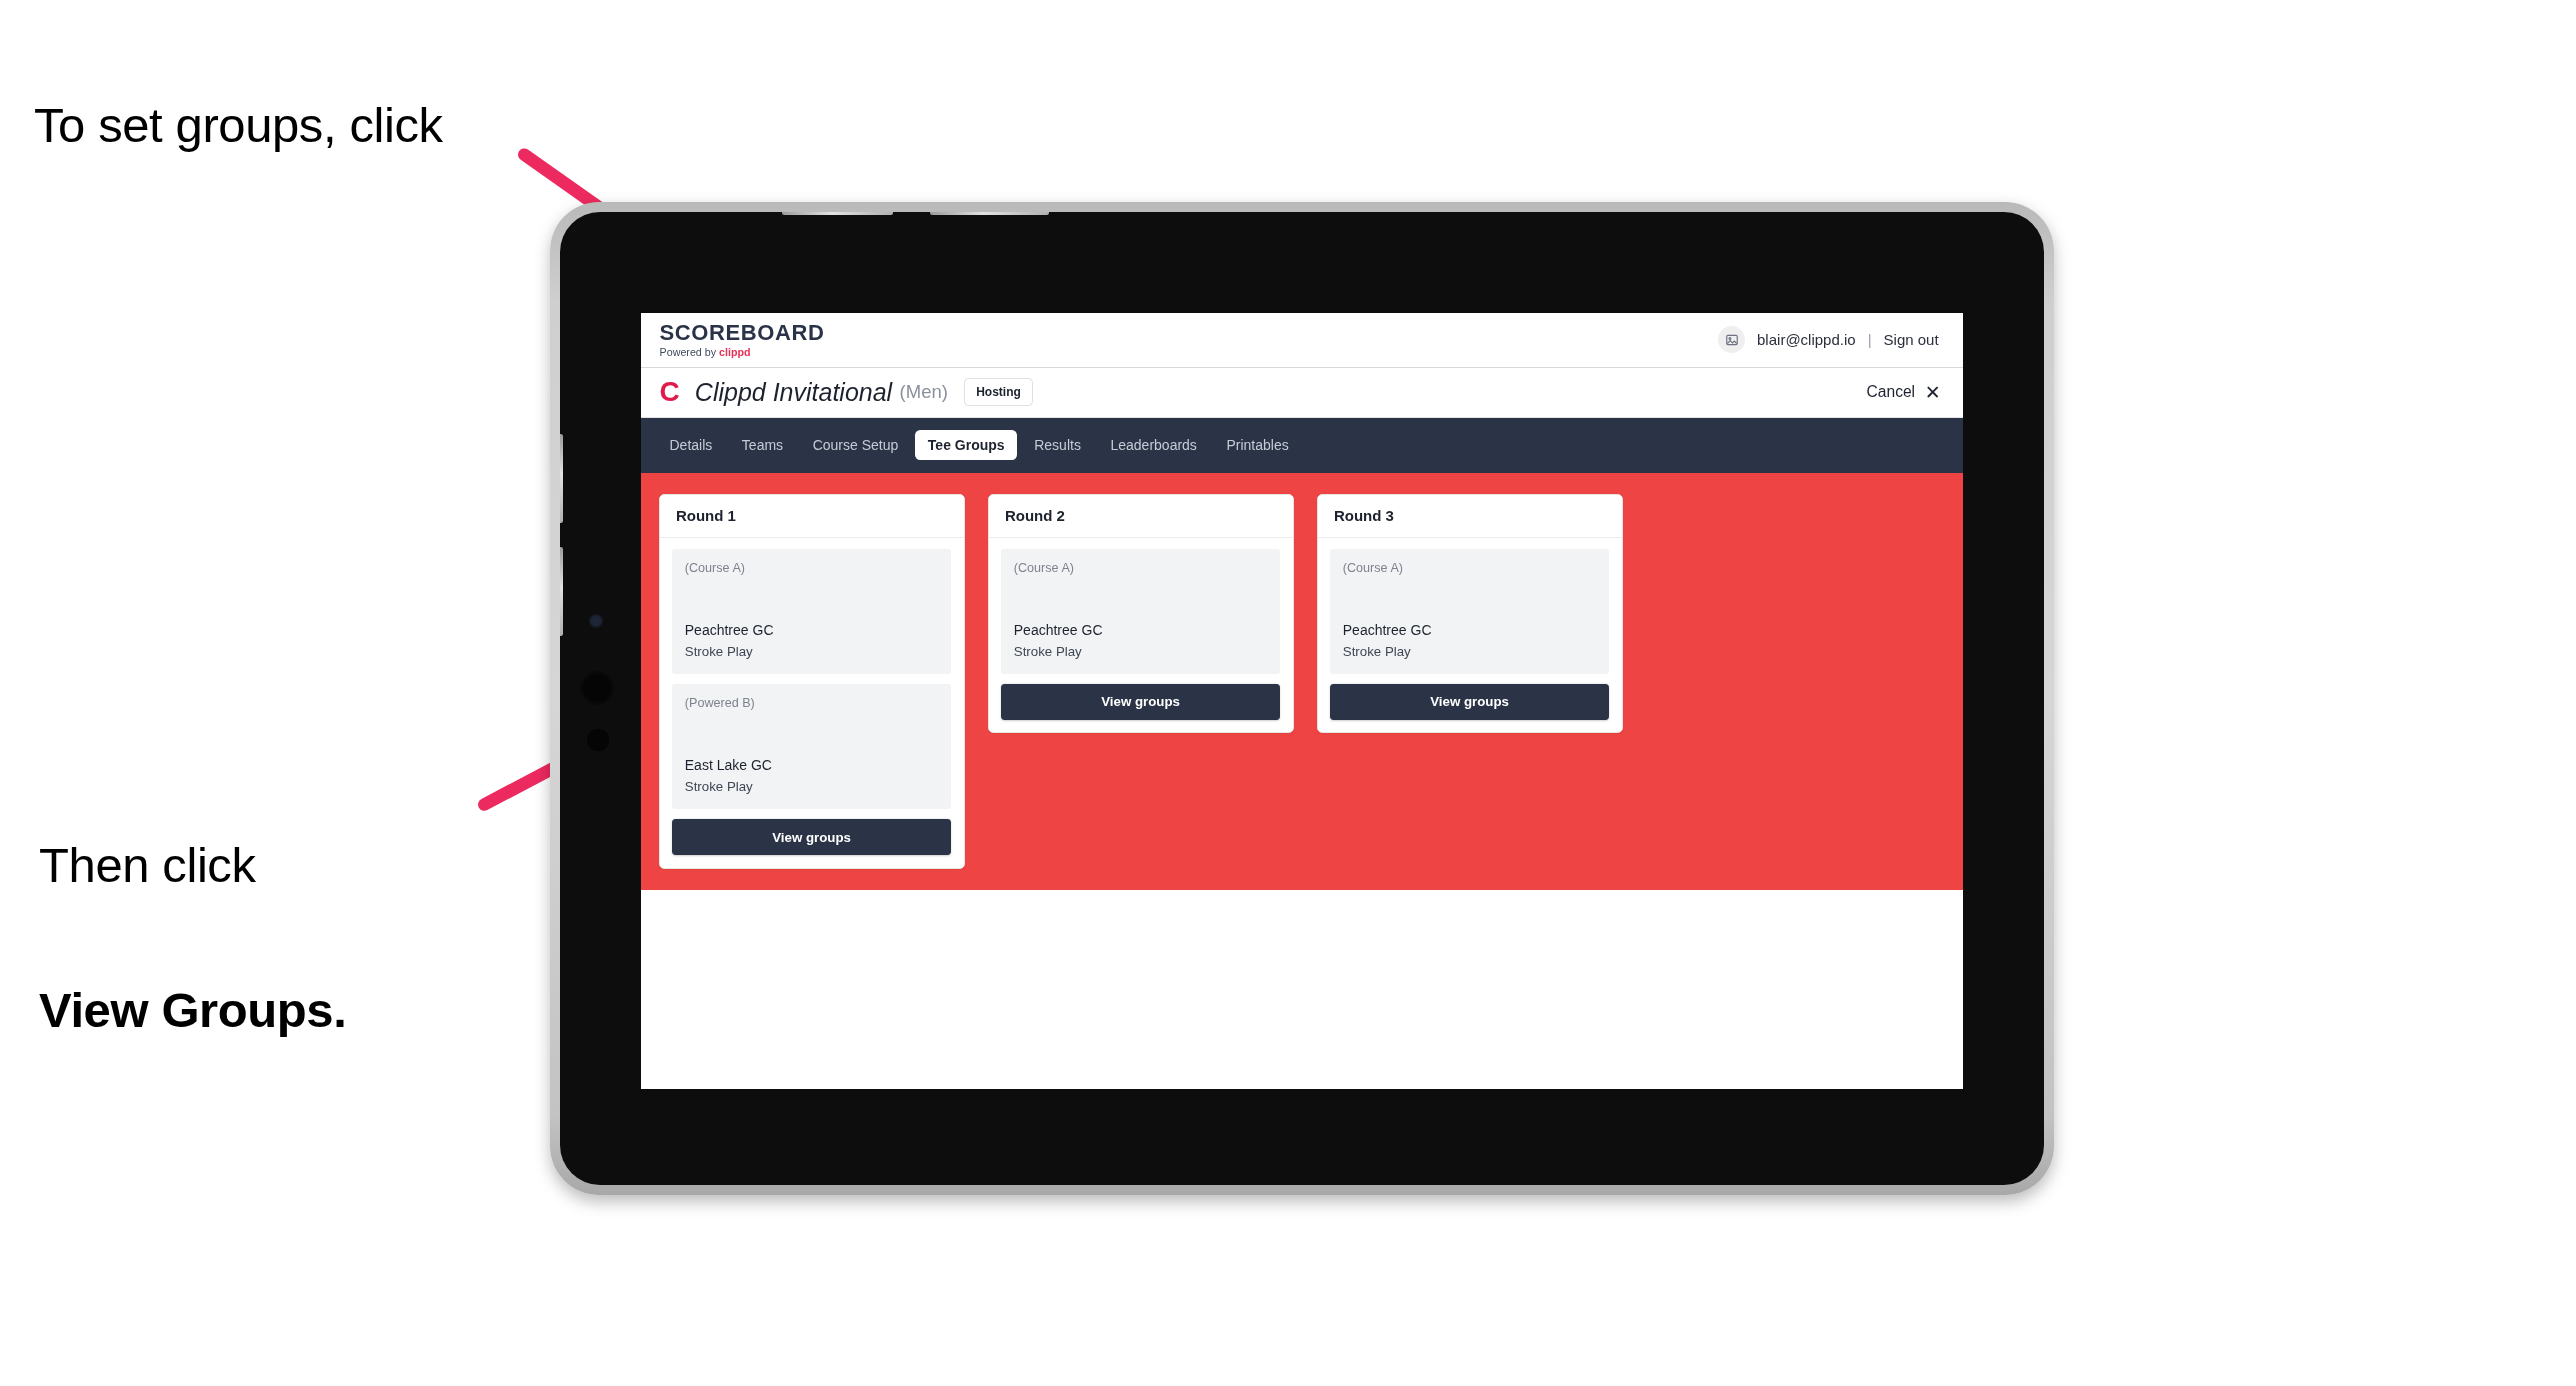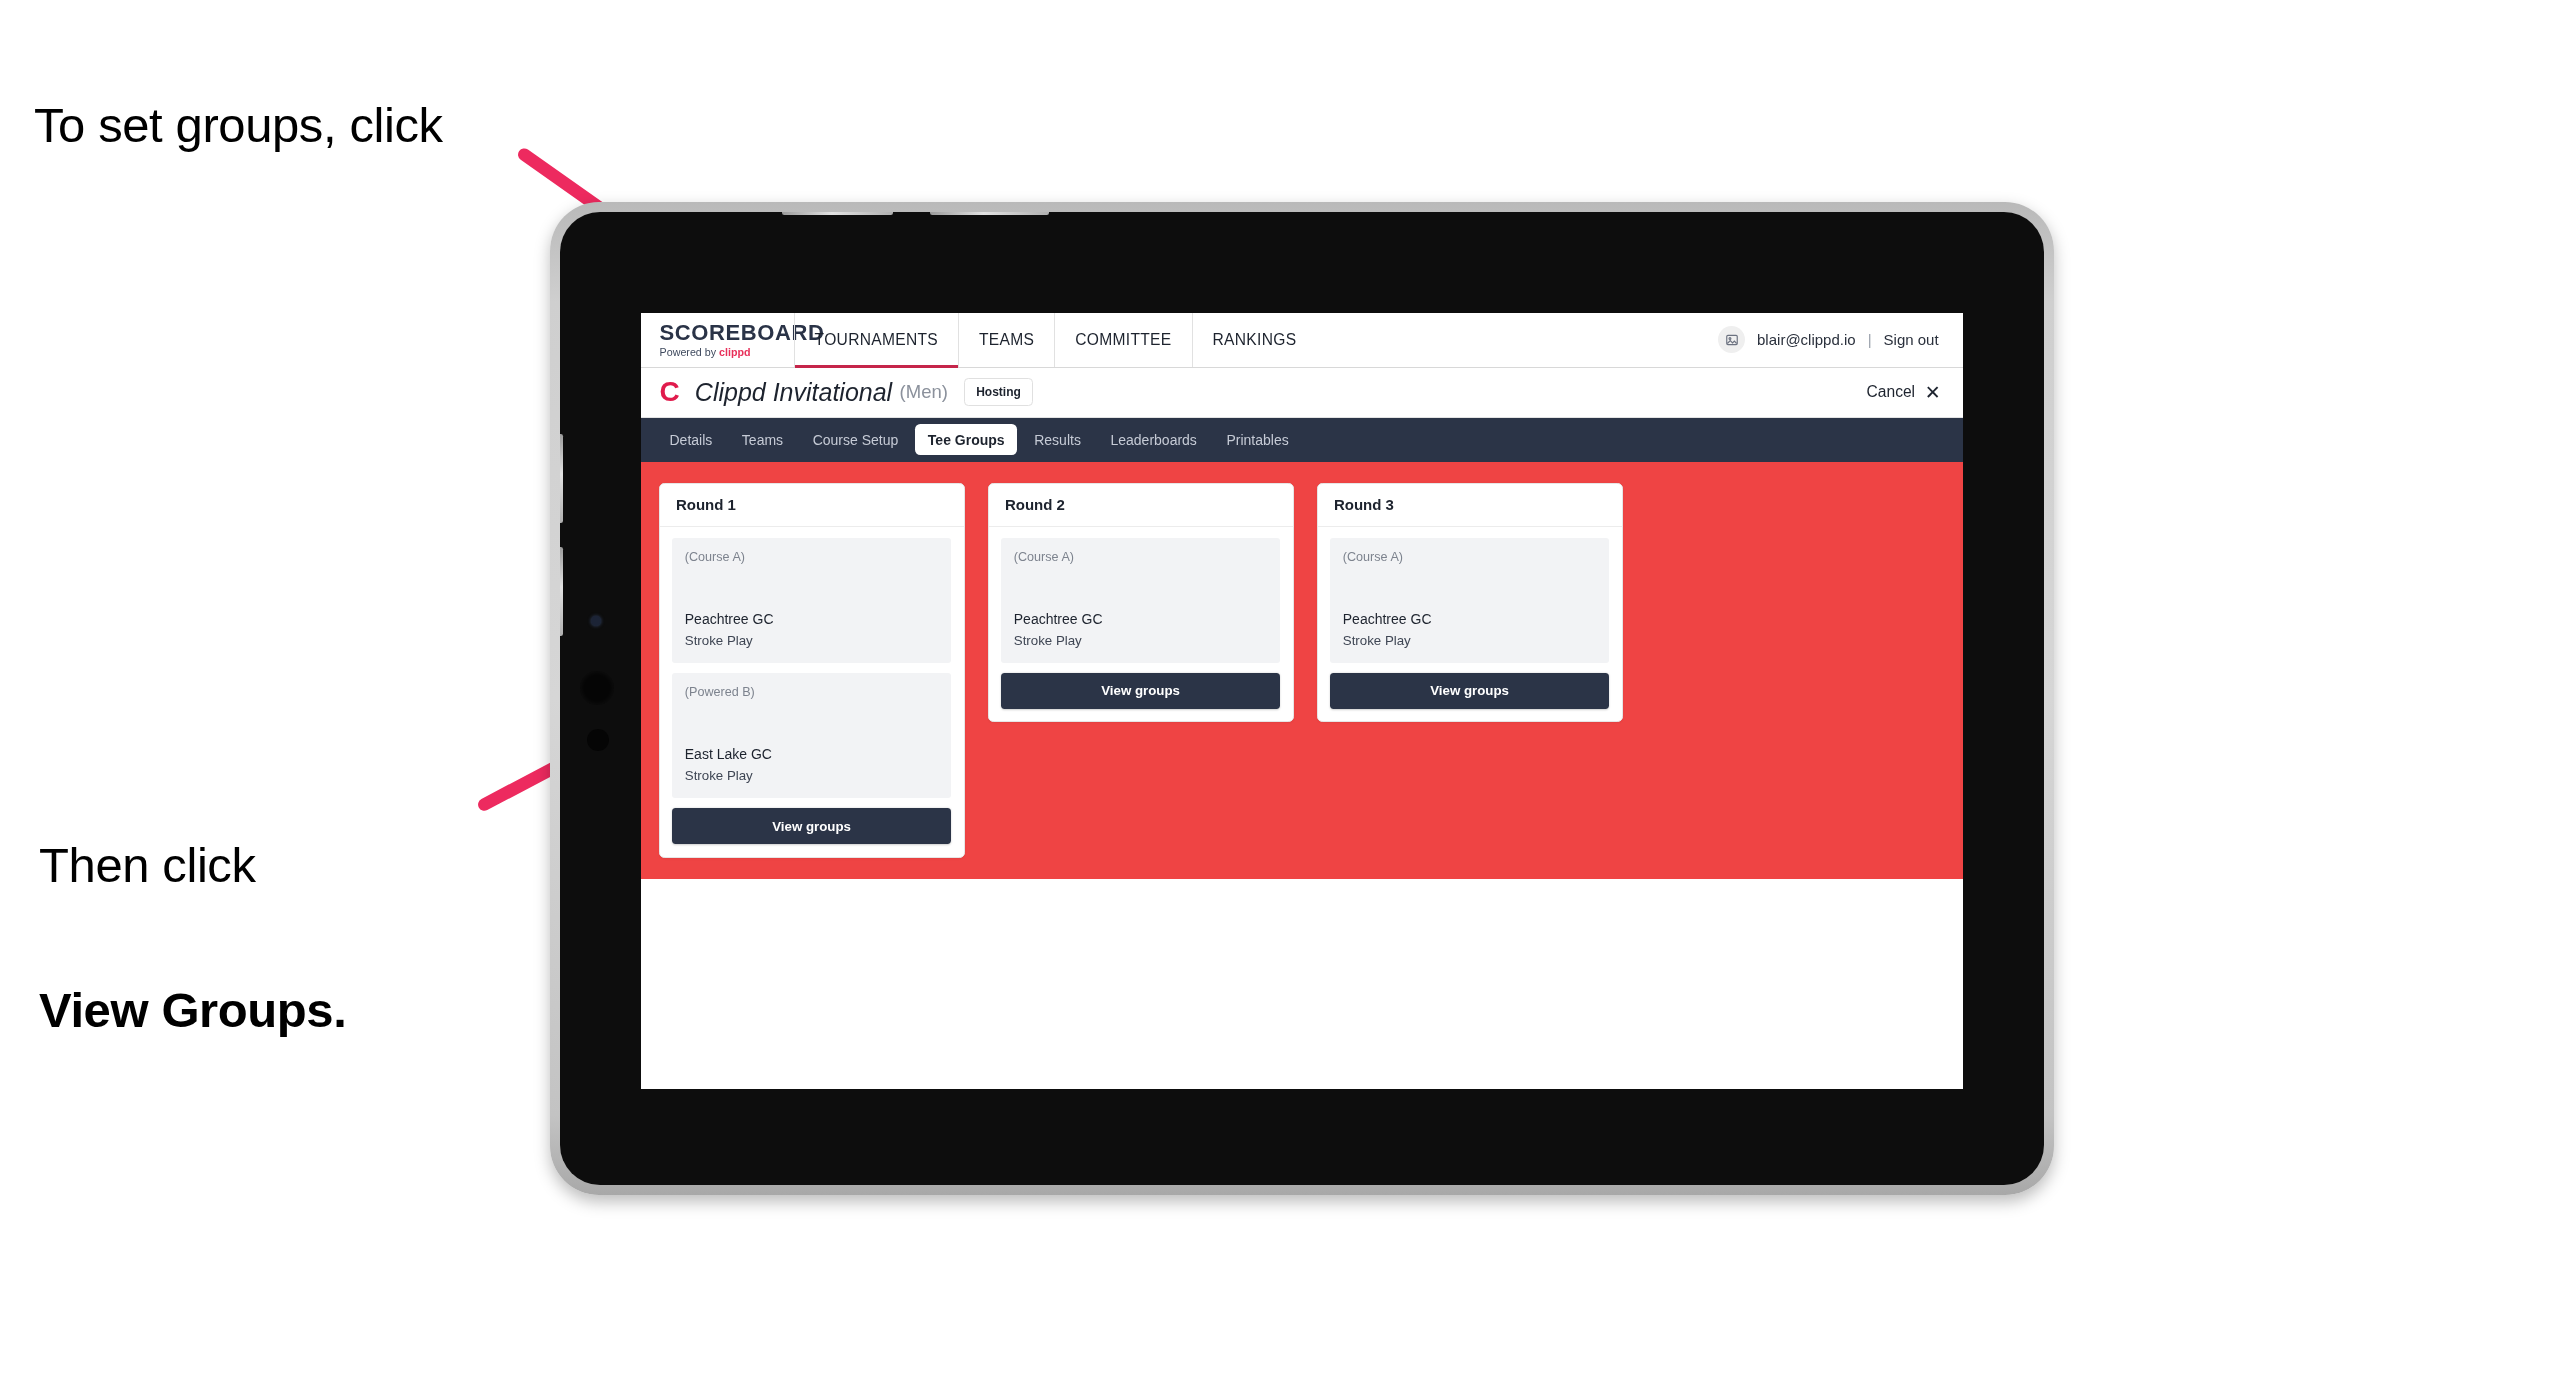--- a/index.html
+++ b/index.html
@@ -200,21 +200,21 @@
     display: flex;
     align-items: center;
     gap: 9.6px;
     cursor: pointer;
   }
   #cancel-label { font-size: 15.6px; color: #1d232e; }
   #cancel-x { font-size: 19px; color: #1d232e; line-height: 1; }
 
   
   #subnav {
-    height: 44px;
+    height: 55px;
     background: #2b3447;
     display: flex;
     align-items: center;
     padding-left: 16.3px;
     gap: 4.4px;
   }
   .subtab {
     font-size: 14px;
     color: #c6cbd6;
     padding: 7.4px 12.6px;
@@ -310,34 +310,20 @@
     <span class="lens" id="lens-small"></span>
 
     <div id="app">
 
       <div id="topbar">
         <div id="brand">
           <div id="brand-word">SCOREBOARD</div>
           <div id="brand-sub"><span>Powered by </span><span class="accent">clippd</span></div>
         </div>
 
-        <nav id="mainnav">
-          <div class="navlink active">
-              <span>TOURNAMENTS</span>
-            </div>
-          <div class="navlink">
-              <span>TEAMS</span>
-            </div>
-          <div class="navlink">
-              <span>COMMITTEE</span>
-            </div>
-          <div class="navlink">
-              <span>RANKINGS</span>
-            </div>
-        </nav>
 
         <div id="topbar-right">
           <div id="avatar">
             <svg width="14" height="14" viewBox="0 0 24 24" fill="none" stroke="#6c7280" stroke-width="2">
               <rect x="3" y="4" width="18" height="16" rx="2"></rect>
               <circle cx="8.5" cy="9.5" r="1.6"></circle>
               <path d="M4 18l5-5 4 4 3-3 4 4"></path>
             </svg>
           </div>
           <span id="user-email">blair@clippd.io</span>

